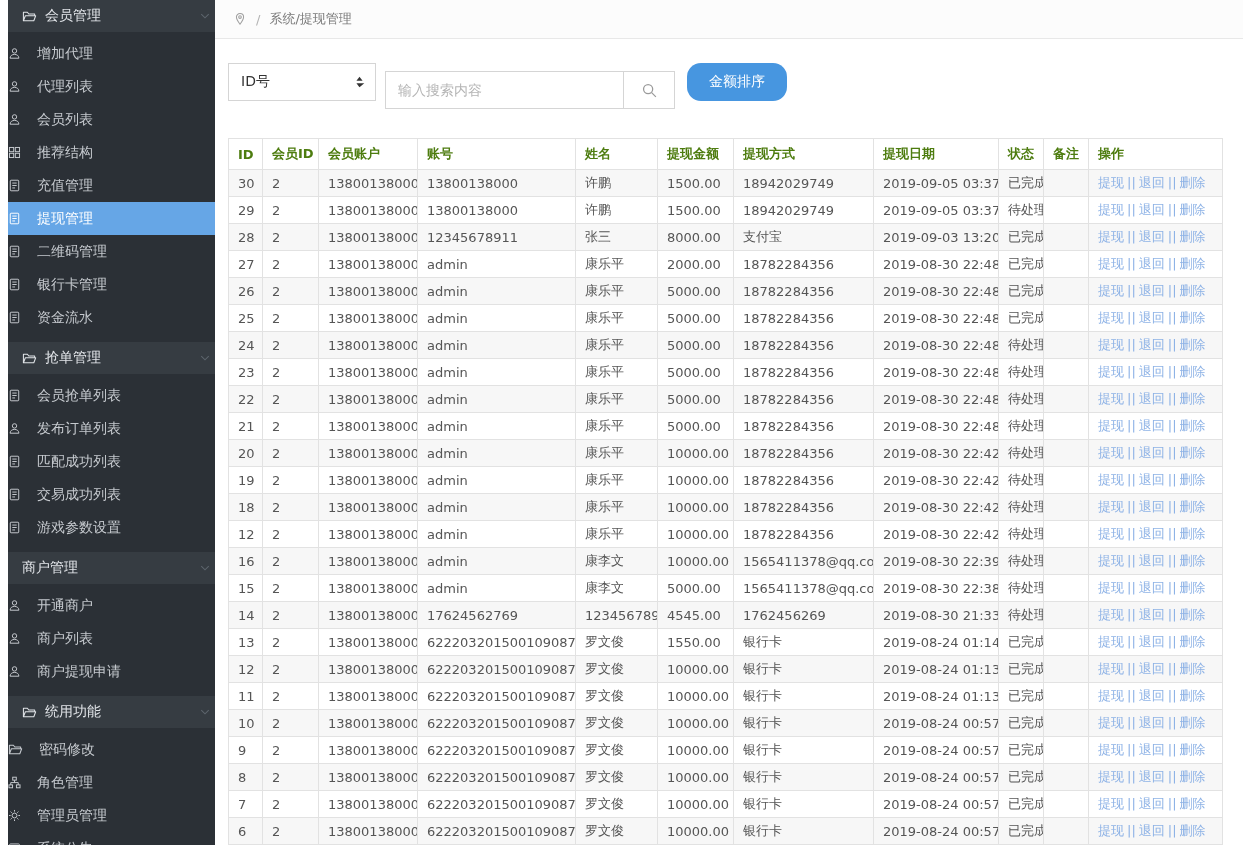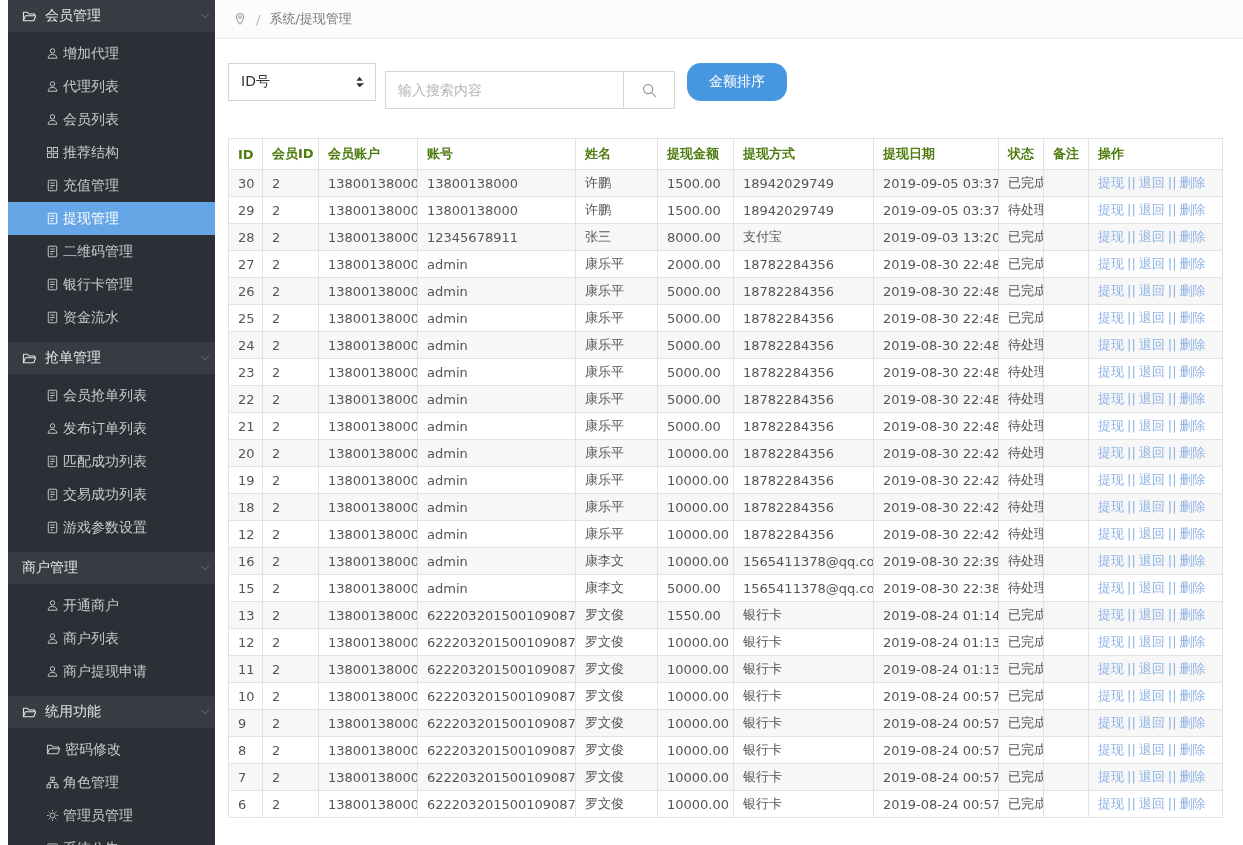--- a/index.html
+++ b/index.html
@@ -6,21 +6,21 @@
   body{width:1243px;height:845px;overflow:hidden;position:relative;
        font-family:"DejaVu Sans","Liberation Sans",sans-serif;
        --active:#66a6e6; --primary:#4796e0; --link:#8db2e6;}
 
   
   .sidebar{position:absolute;top:0;left:8px;width:215px;height:845px;background:#2b3036;overflow:hidden;}
   .sec-header{height:32px;display:flex;align-items:center;gap:8px;padding:0 12px 0 14px;
               background:#363c42;color:#e2e5e9;font-size:14px;cursor:pointer;}
   .sec-header .chev{margin-left:auto;color:#5d656d;}
   .sec-items{padding:5px 0 8px;}
-  .nav-item{height:33px;display:flex;align-items:center;gap:4px;padding-left:38px;
+  .nav-item{height:33px;display:flex;align-items:center;gap:16px;
             color:#c6cacf;font-size:14px;cursor:pointer;}
   .nav-item.active{background:var(--active);color:#fff;}
   .icn{display:inline-flex;align-items:center;}
   .icn svg{display:block;}
 
   
   .main{position:absolute;left:215px;top:0;width:1028px;height:845px;background:#fff;}
   .breadcrumb-bar{height:38px;border-bottom:1px solid #e8e8e8;background:#fcfcfc;
                   display:flex;align-items:center;gap:9px;padding-left:18px;
                   color:#9a9a9a;font-size:13px;}
@@ -575,20 +575,33 @@
           <td>admin</td>
           <td>康李文</td>
           <td>5000.00</td>
           <td>1565411378@qq.com</td>
           <td>2019-08-30 22:38</td>
           <td>待处理</td>
           <td></td>
           <td class="action"><a>提现</a><span class="sep">||</span><a>退回</a><span class="sep">||</span><a>删除</a></td>
         </tr>
         <tr>
+          <td>14</td>
+          <td>2</td>
+          <td>13800138000</td>
+          <td>17624562769</td>
+          <td>123456789</td>
+          <td>4545.00</td>
+          <td>1762456269</td>
+          <td>2019-08-30 21:33</td>
+          <td>待处理</td>
+          <td></td>
+          <td class="action"><a>提现</a><span class="sep">||</span><a>退回</a><span class="sep">||</span><a>删除</a></td>
+        </tr>
+        <tr>
           <td>13</td>
           <td>2</td>
           <td>13800138000</td>
           <td>6222032015001090871</td>
           <td>罗文俊</td>
           <td>1550.00</td>
           <td>银行卡</td>
           <td>2019-08-24 01:14</td>
           <td>已完成</td>
           <td></td>

